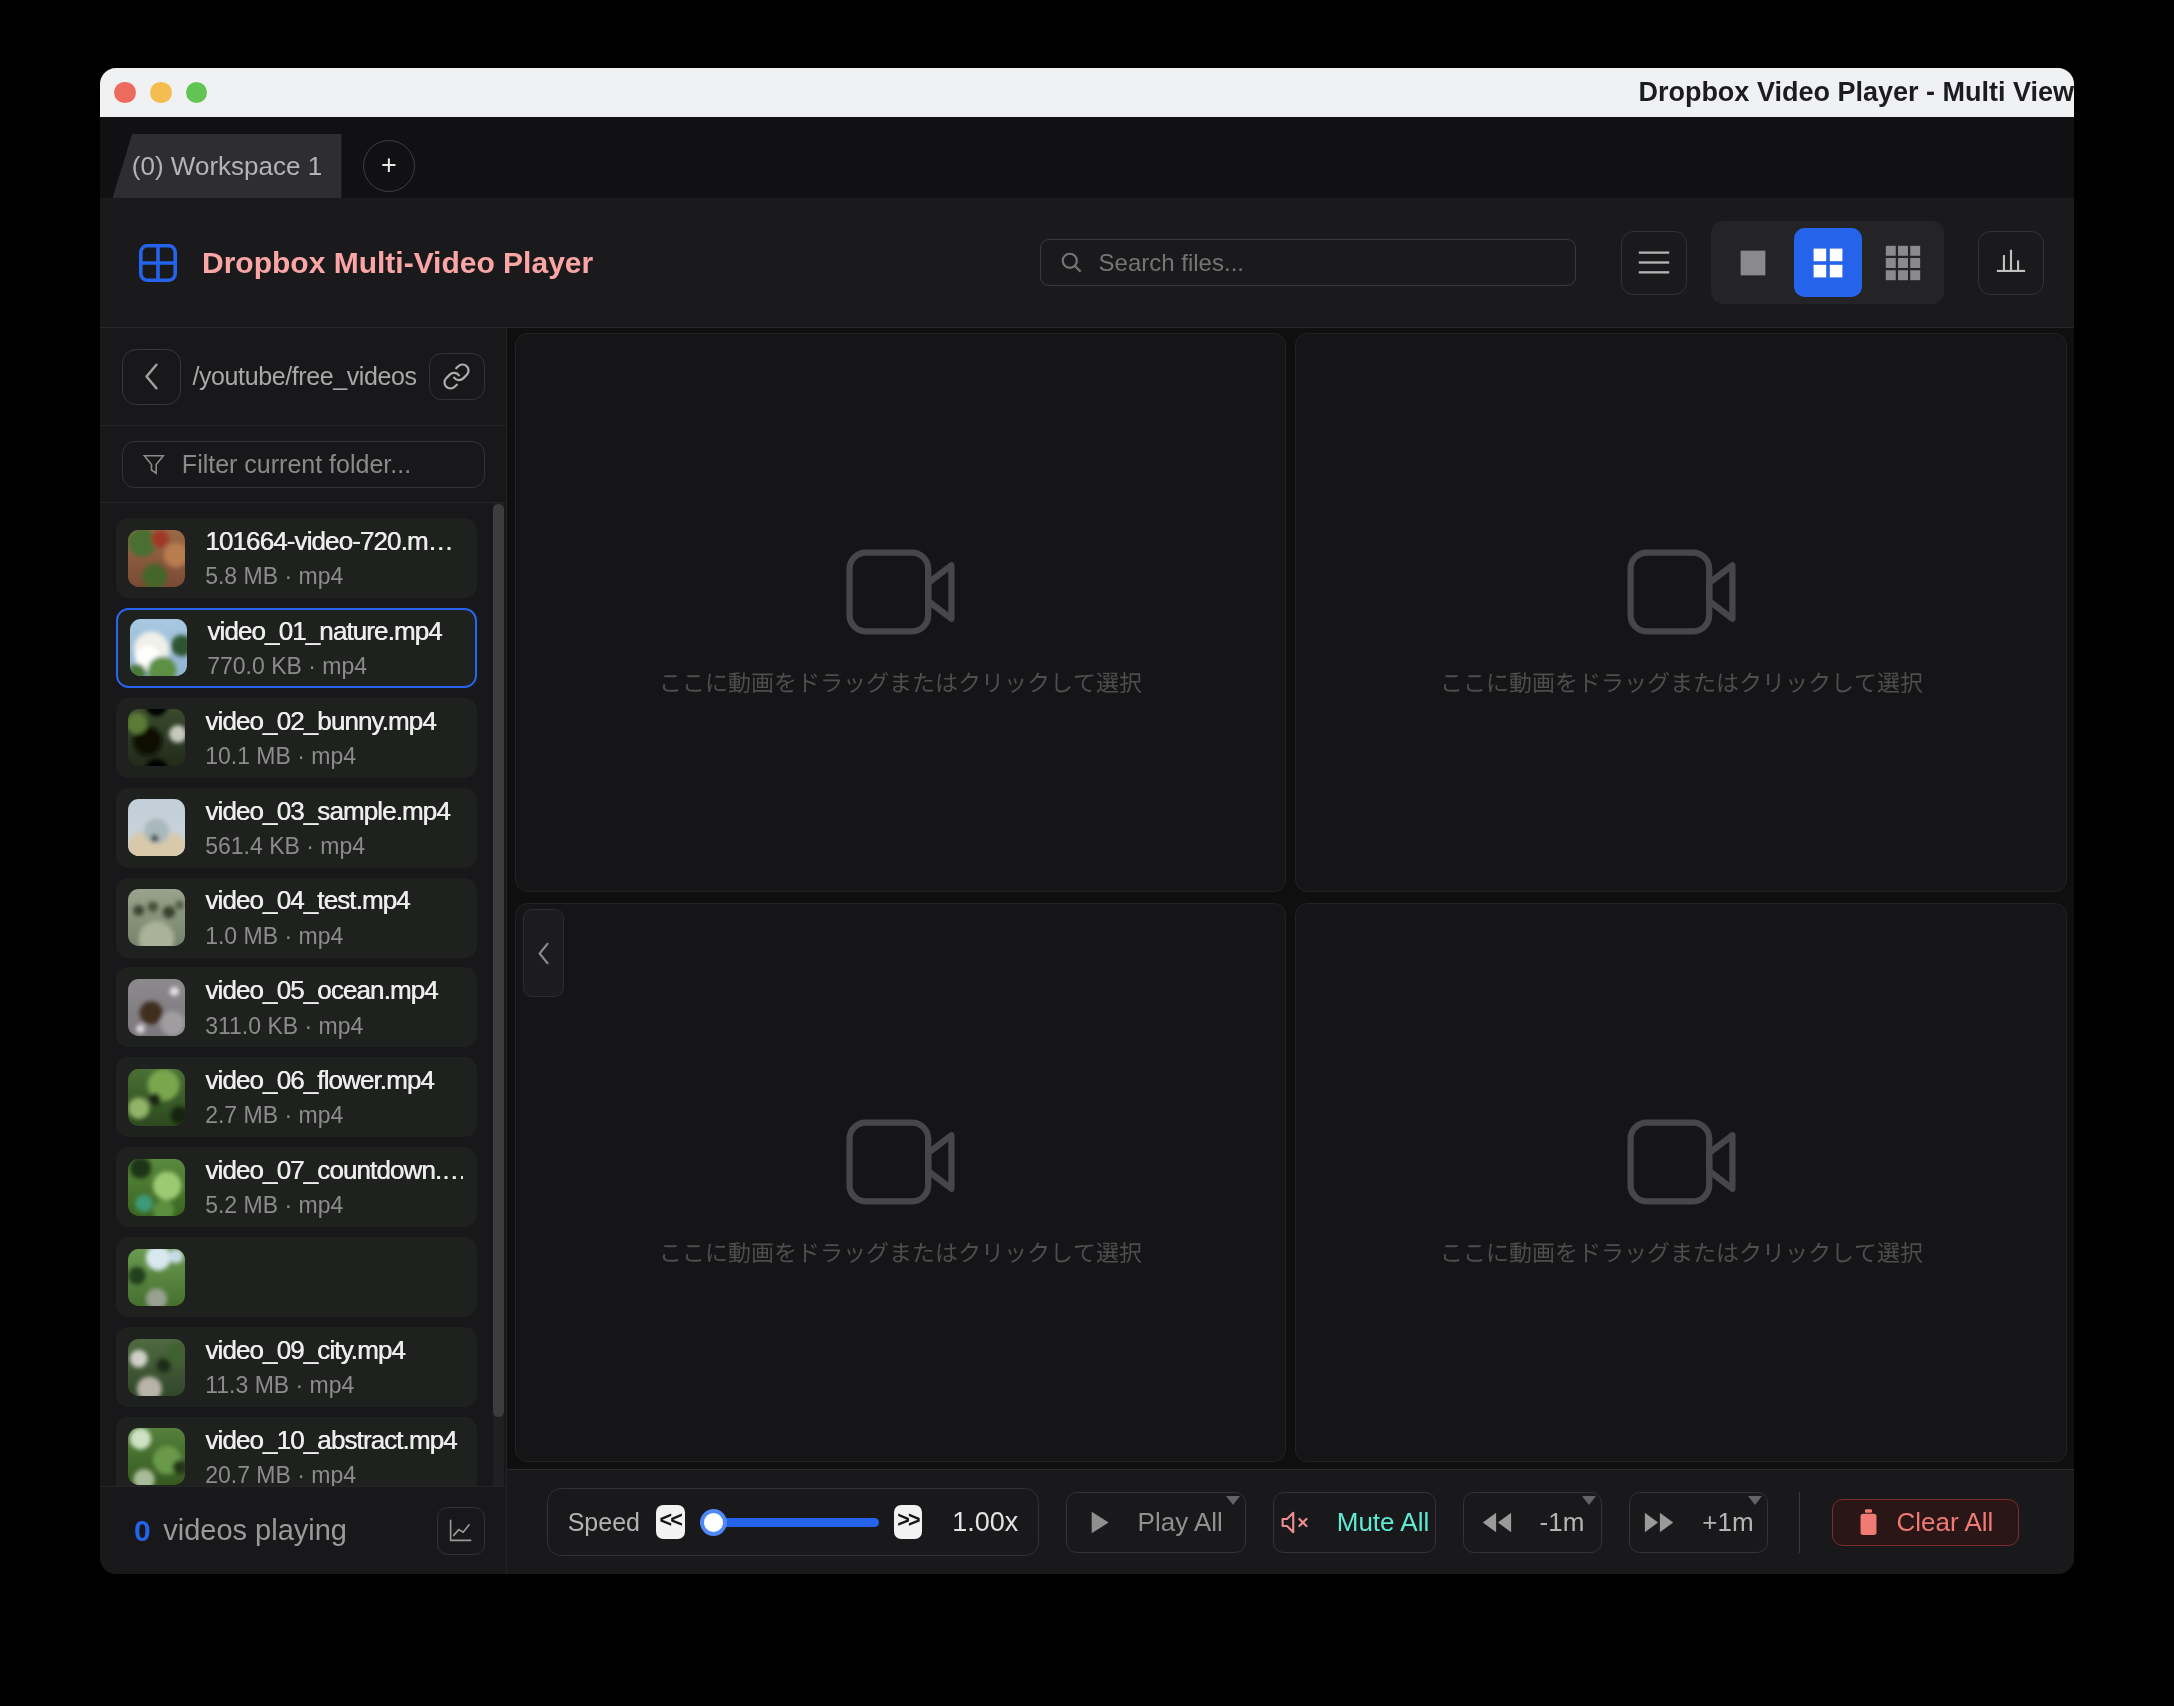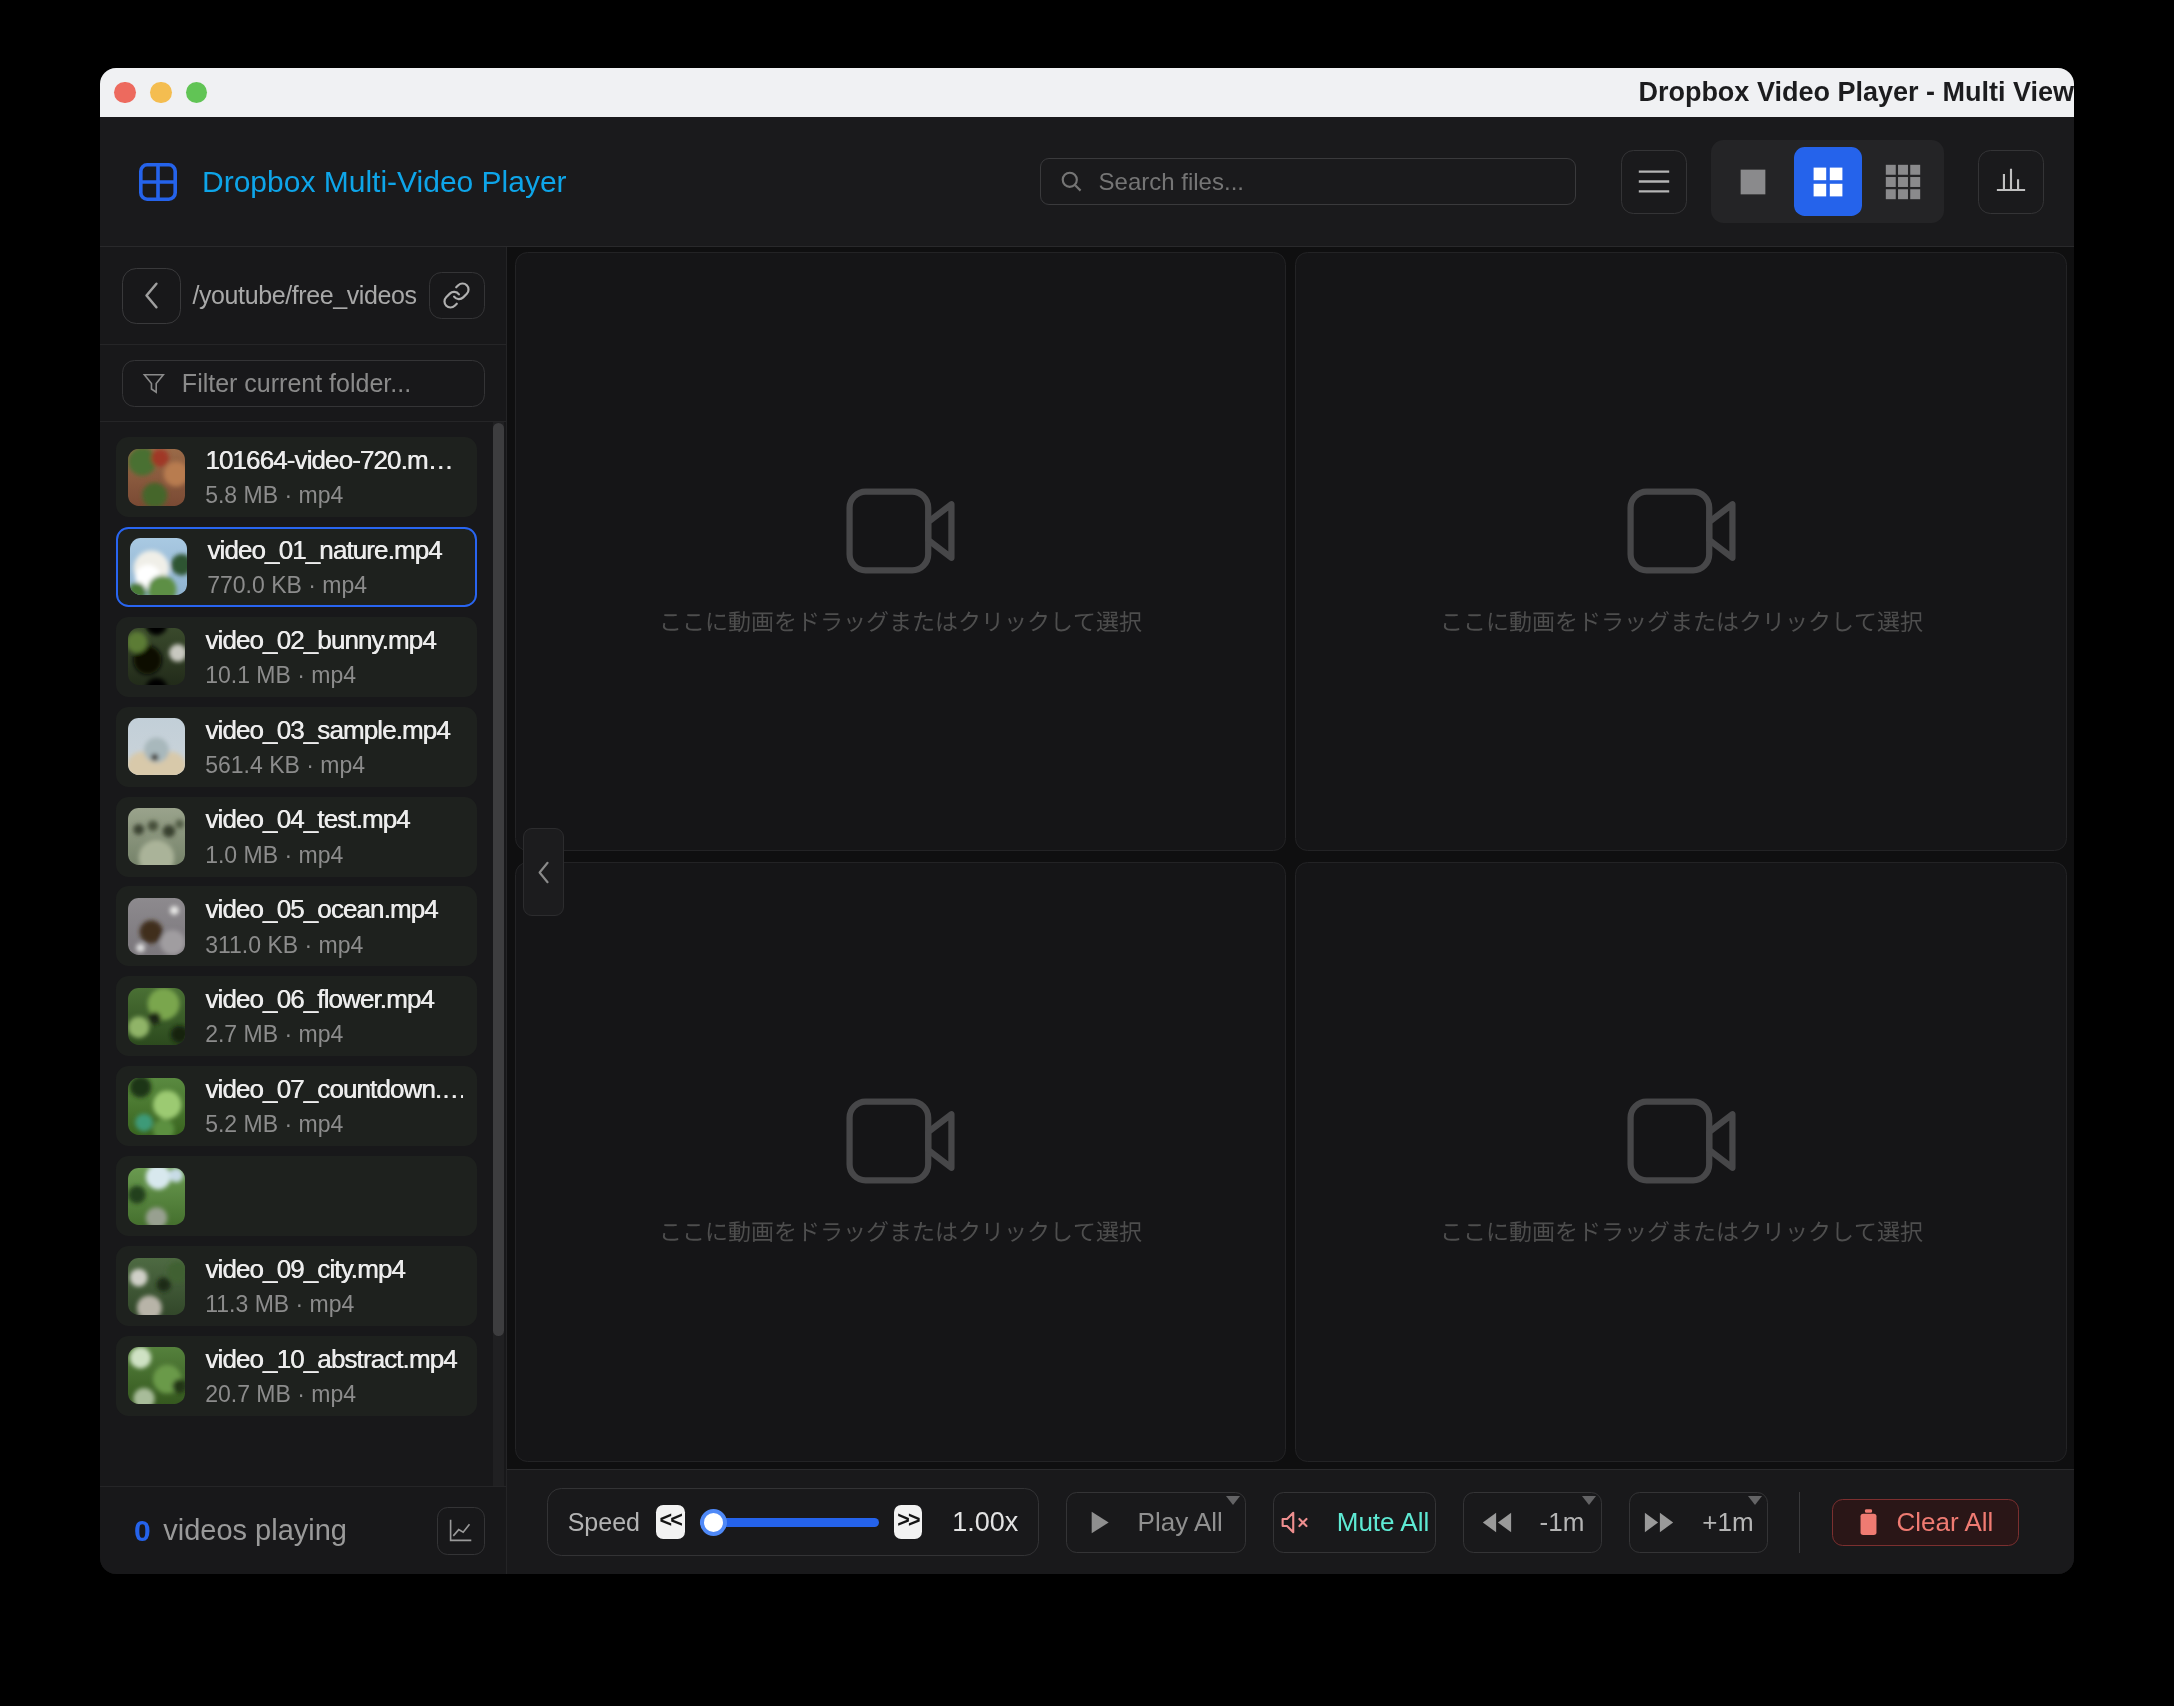--- a/index.html
+++ b/index.html
@@ -17,21 +17,21 @@
   .win-title { position:absolute; left:0; right:0; text-align:right; font-size:27px; font-weight:bold; color:#1c1c1e; }
 
   
   .tabbar { height:81px; flex:0 0 81px; background:#111113; display:flex; align-items:flex-end; }
   .tab { margin-left:12.5px; width:229px; height:64px; background:#2e2e30; color:#b4b4b6; font-size:26px; display:flex; align-items:center; justify-content:center; clip-path:polygon(19.7px 0, 100% 0, 100% 100%, 0 100%); }
   .tab-add { width:52px; height:52px; margin-left:21.5px; margin-bottom:6.3px; border-radius:50%; border:1.8px solid #3e3e40; background:transparent; color:#e8e8e8; font-size:27px; display:flex; align-items:center; justify-content:center; }
 
   
   .header { height:130px; flex:0 0 130px; background:#1a1a1c; border-bottom:1.8px solid #29292b; display:flex; align-items:center; padding:0 29.6px 0 39px; }
   .logo { width:38px; height:38px; flex:0 0 38px; }
-  .app-title { margin-left:25px; font-size:30px; font-weight:normal; color:#0ea5e9; white-space:nowrap; }
+  .app-title { margin-left:25px; font-size:30px; font-weight:bold; color:#fca5a5; white-space:nowrap; }
   .search { margin-left:auto; width:536px; height:47px; border:1.8px solid #3a3a3c; border-radius:9px; display:flex; align-items:center; padding:0 18px; background:transparent; }
   .search input { background:transparent; border:none; outline:none; color:#cfcfcf; font-size:24px; margin-left:14.3px; width:100%; font-family:inherit; }
   .search input::placeholder { color:#757575; }
   .icon-btn { width:66px; height:64px; border-radius:12.5px; border:1.8px solid #343436; background:transparent; display:flex; align-items:center; justify-content:center; }
   .hamburger { margin-left:45px; }
   .segcontrol { margin-left:24px; width:233px; height:83px; background:#242426; border-radius:12.5px; display:flex; align-items:center; padding:7.2px; gap:7.2px; }
   .seg-btn { width:68px; height:69px; border-radius:10.7px; background:transparent; border:none; display:flex; align-items:center; justify-content:center; }
   .seg-btn.active { background:#2563eb; }
   .stats-btn { margin-left:34px; }
 
@@ -109,20 +109,28 @@
 
   <div class="titlebar">
     <div class="traffic">
       <div class="tl red"></div>
       <div class="tl yellow"></div>
       <div class="tl green"></div>
     </div>
     <div class="win-title">Dropbox Video Player - Multi View</div>
   </div>
 
+  <div class="tabbar">
+    <div class="tab">
+      <span>(0) Workspace 1</span>
+    </div>
+    <button class="tab-add">
+      <span>+</span>
+    </button>
+  </div>
 
   <div class="header">
     <svg class="logo" viewBox="0 0 42 42">
       <g fill="none" stroke="#2563eb" stroke-width="4">
         <rect x="2" y="2" width="38" height="38" rx="7"></rect>
         <line x1="21" y1="2" x2="21" y2="40"></line>
         <line x1="2" y1="21" x2="40" y2="21"></line>
       </g>
     </svg>
     <div class="app-title">Dropbox Multi-Video Player</div>

